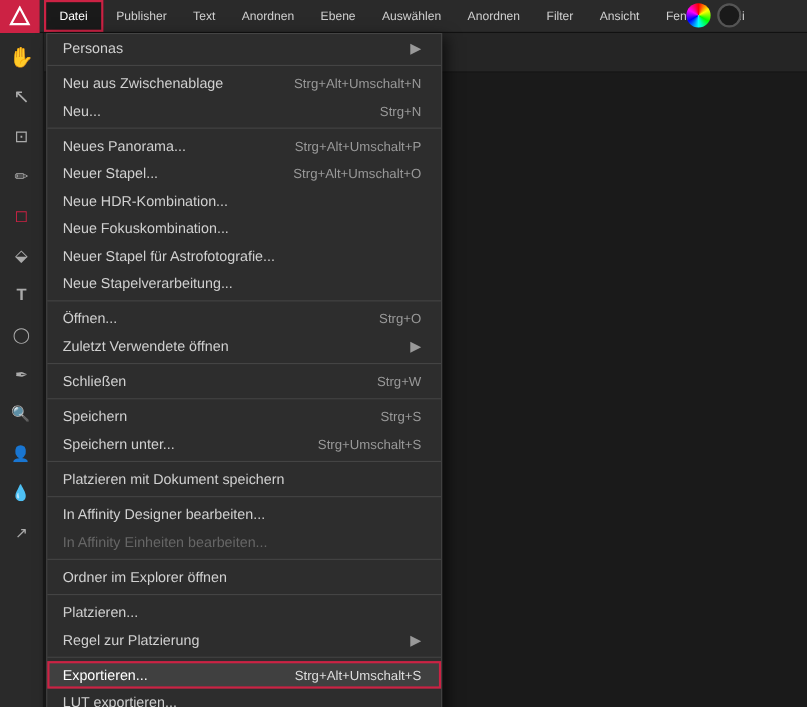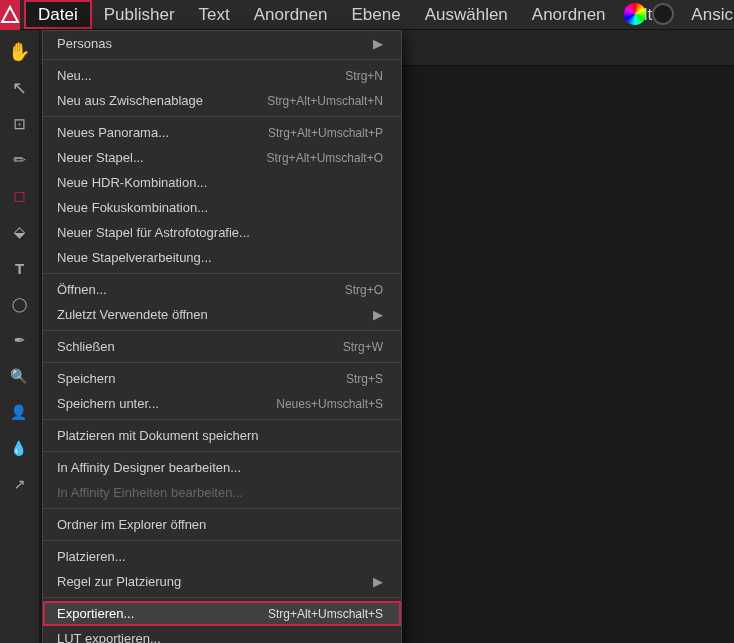--- a/index.html
+++ b/index.html
@@ -24,21 +24,21 @@
       position: relative;
       z-index: 100;
     }
     .menubar-item {
       padding: 4px 12px;
       cursor: pointer;
       height: 100%;
       display: flex;
       align-items: center;
       color: #d0d0d0;
-      font-size: 17px;
+      font-size: 11px;
       white-space: nowrap;
     }
     .menubar-item.active {
       background: #1a1a1a;
       border: 2px solid #cc2244;
       color: #fff;
     }
 
     
     .dropdown {
@@ -241,27 +241,27 @@
 
 <div class="dropdown">
 
   <div class="menu-item">
     <span>Personas</span>
     <span class="arrow">▶</span>
   </div>
   <div class="menu-separator"></div>
 
   <div class="menu-item">
+    <span>Neu aus Zwischenablage</span>
+    <span class="shortcut">Strg+Alt+Umschalt+N</span>
+  </div>
+  <div class="menu-item">
     <span>Neu...</span>
     <span class="shortcut">Strg+N</span>
   </div>
-  <div class="menu-item">
-    <span>Neu aus Zwischenablage</span>
-    <span class="shortcut">Strg+Alt+Umschalt+N</span>
-  </div>
   <div class="menu-separator"></div>
 
   <div class="menu-item">
     <span>Neues Panorama...</span>
     <span class="shortcut">Strg+Alt+Umschalt+P</span>
   </div>
   <div class="menu-item">
     <span>Neuer Stapel...</span>
     <span class="shortcut">Strg+Alt+Umschalt+O</span>
   </div>
@@ -294,21 +294,21 @@
     <span class="shortcut">Strg+W</span>
   </div>
   <div class="menu-separator"></div>
 
   <div class="menu-item">
     <span>Speichern</span>
     <span class="shortcut">Strg+S</span>
   </div>
   <div class="menu-item">
     <span>Speichern unter...</span>
-    <span class="shortcut">Neues+Umschalt+S</span>
+    <span class="shortcut">Strg+Umschalt+S</span>
   </div>
   <div class="menu-separator"></div>
 
   <div class="menu-item">
     <span>Platzieren mit Dokument speichern</span>
   </div>
   <div class="menu-separator"></div>
 
   <div class="menu-item">
     <span>In Affinity Designer bearbeiten...</span>

